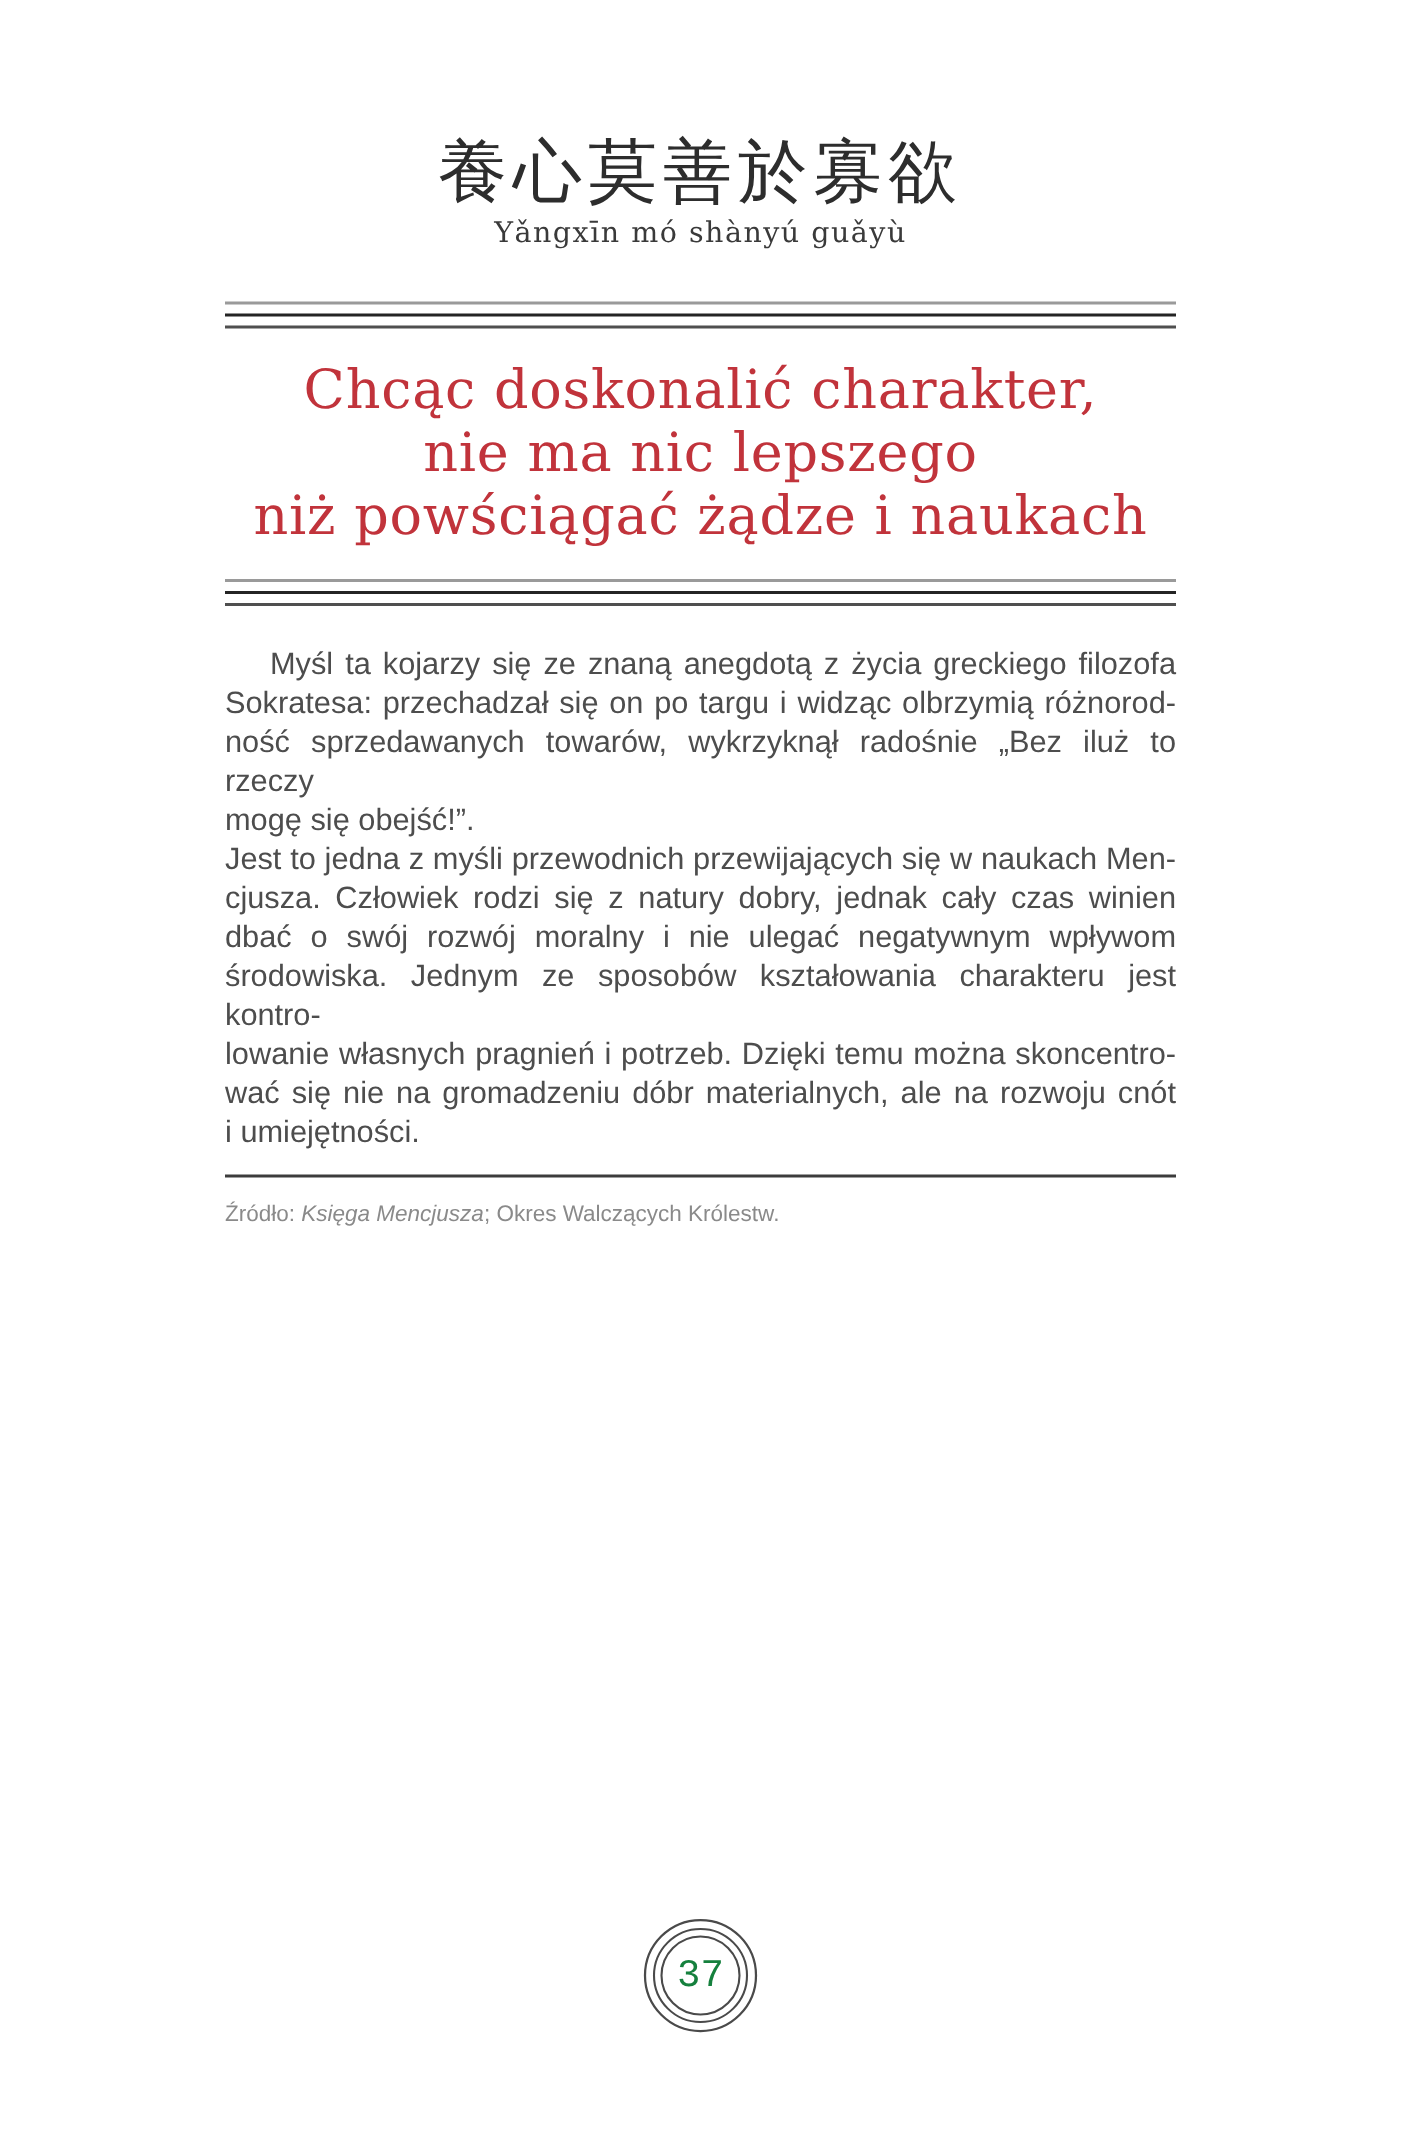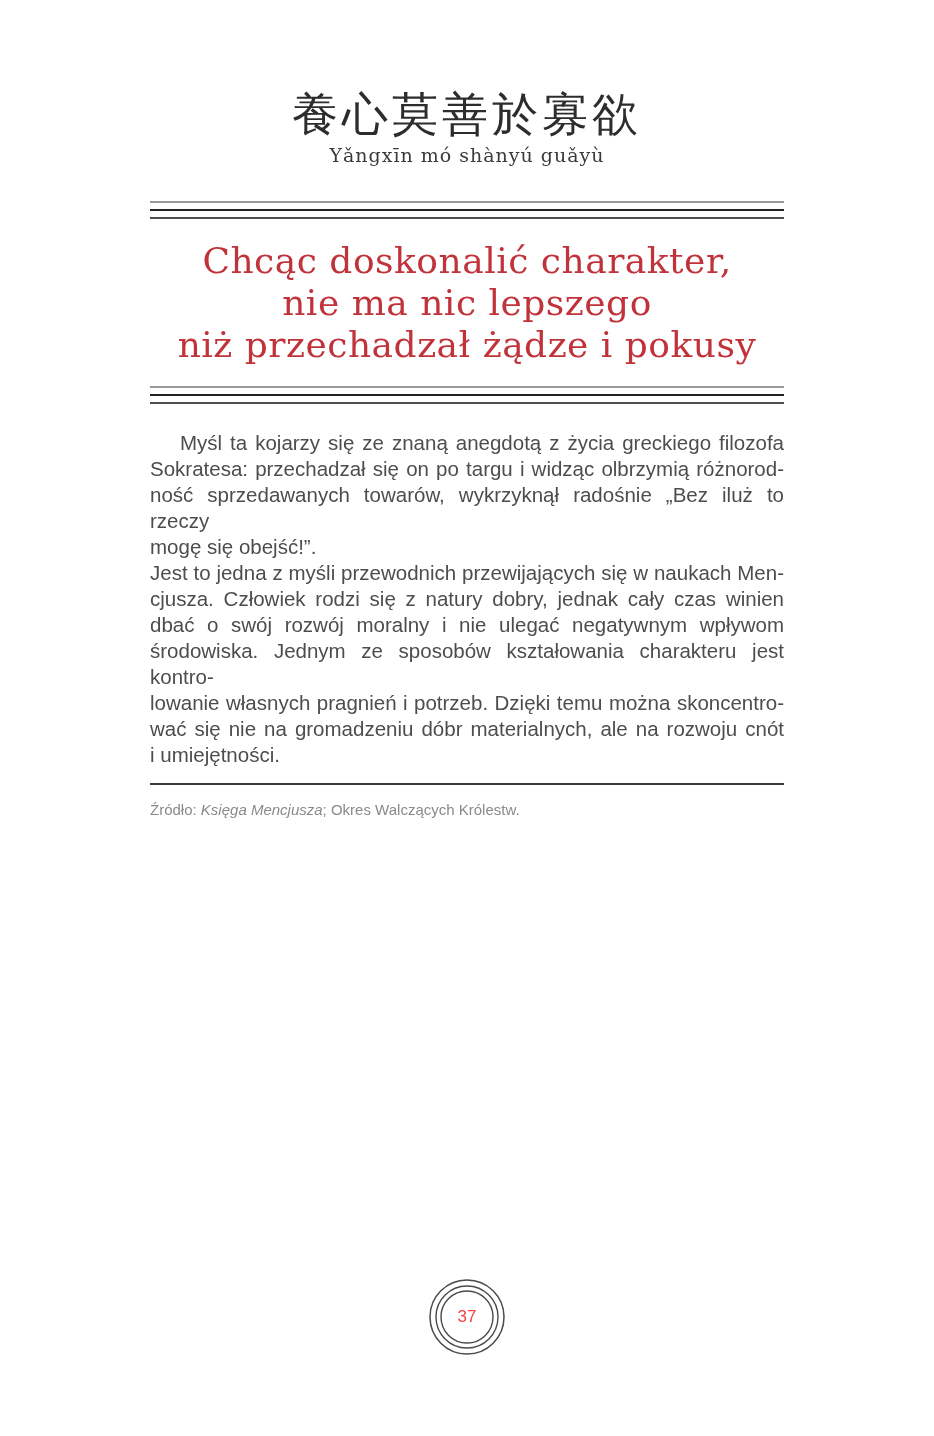--- a/index.html
+++ b/index.html
@@ -104,44 +104,45 @@
     transform: translateX(-50%);
   }
   .page-badge svg { display: block; }
   .page-badge .num {
     position: absolute;
     left: 0; top: 0;
     width: 80px; height: 80px;
     display: flex;
     align-items: center;
     justify-content: center;
-    font-size: 17px;
+    font-size: 26px;
     font-weight: 300;
-    color: #ef4444;
+    color: #15803d;
+    font-family: Liberation Mono, monospace;
   }
 </style>
 </head>
 <body>
 
 <div class="page">
   <div class="content">
 
     <h1 class="cjk-title">養心莫善於寡欲</h1>
     <div class="pinyin">Yǎngxīn mó shànyú guǎyù</div>
 
     <div class="rules">
       <i class="r1"></i>
       <i class="r2"></i>
       <i class="r3"></i>
     </div>
 
     <h2 class="title">
       <div>Chcąc doskonalić charakter,</div>
       <div>nie ma nic lepszego</div>
-      <div>niż przechadzał żądze i pokusy</div>
+      <div>niż powściągać żądze i naukach</div>
     </h2>
 
     <div class="rules second">
       <i class="r1"></i>
       <i class="r2"></i>
       <i class="r3"></i>
     </div>
 
     <div class="body-text">
       <div>

